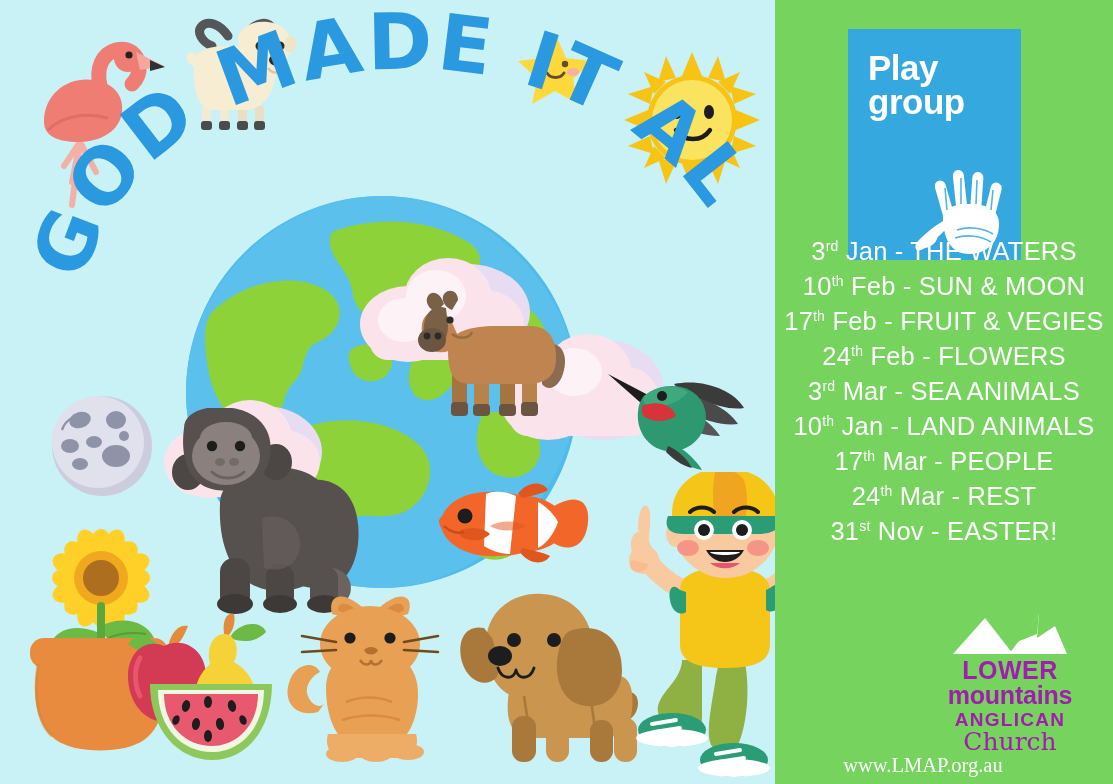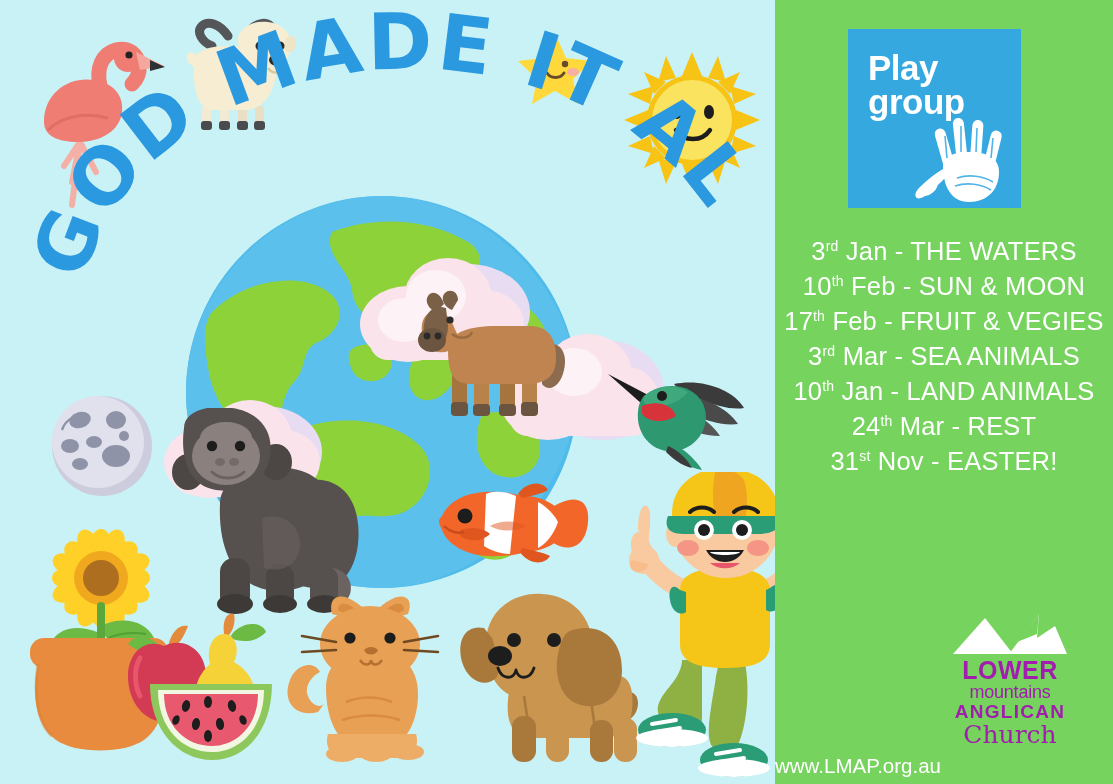--- a/index.html
+++ b/index.html
@@ -12,21 +12,21 @@
   #poster{position:relative;width:1113px;height:784px;overflow:hidden;background:#c9f2f6;}
 
   
   .green-panel{
     position:absolute;left:775px;top:0;width:338px;height:784px;
     background:#76d45e;
   }
 
   
   .pg-logo{
-    position:absolute;left:848px;top:29px;width:173px;height:179px;
+    position:absolute;left:848px;top:29px;width:173px;height:231px;
     background:#35a8e0;
   }
   .pg-text{
     position:absolute;left:20px;top:22px;
     color:#ffffff;font-size:35px;font-weight:bold;line-height:0.98;
     letter-spacing:-0.5px;
   }
   .pg-hand{position:absolute;right:6px;bottom:2px;width:104px;height:104px;}
 
   
@@ -39,26 +39,26 @@
     letter-spacing:0.2px;
   }
   .sch-line sup{font-size:14px;vertical-align:super;line-height:0;}
 
   
   .church{
     position:absolute;left:930px;top:612px;width:160px;text-align:center;color:#a21caf;
   }
   .ch-mtn{width:118px;height:44px;margin:0 auto 2px;display:block;}
   .ch-l1{font-size:25px;font-weight:bold;letter-spacing:0.5px;line-height:1.0;}
-  .ch-l2{font-size:18px;font-weight:normal;line-height:1.02;letter-spacing:-0.2px;}
+  .ch-l2{font-size:25px;font-weight:bold;line-height:1.02;letter-spacing:-0.2px;}
   .ch-l3{font-size:19px;font-weight:bold;letter-spacing:1.3px;line-height:1.15;}
   .ch-l4{font-size:25px;font-family:"DejaVu Serif",serif;line-height:1.15;margin-top:-2px;}
   .ch-url{
-    position:absolute;left:775px;top:754px;width:296px;text-align:left;
-    color:#ffffff;font-size:20.5px;
+    position:absolute;left:775px;top:754px;width:296px;text-align:center;
+    color:#ffffff;font-size:20.5px;font-family:Liberation Serif, serif;
   }
 
   
   .title-wrap{position:absolute;left:60px;top:60px;width:660px;height:250px;pointer-events:none;}
   .title-svg{width:660px;height:250px;overflow:visible;}
   .title-txt{
     font-family:"DejaVu Sans",sans-serif;font-size:78px;font-weight:bold;
     fill:#2b99df;letter-spacing:3px;
   }
 
@@ -493,22 +493,24 @@
         <path d="M46 76 C58 72 72 74 82 80"></path>
         <path d="M44 84 C56 80 70 82 80 88"></path>
       </g>
     </svg>
   </div>
 
   <div class="schedule" id="schedule">
       <div class="sch-line"><span>3</span><sup>rd</sup><span> Jan - THE WATERS</span></div>
       <div class="sch-line"><span>10</span><sup>th</sup><span> Feb - SUN &amp; MOON</span></div>
       <div class="sch-line"><span>17</span><sup>th</sup><span> Feb - FRUIT &amp; VEGIES</span></div>
+      <div class="sch-line"><span>24</span><sup>th</sup><span> Feb - FLOWERS</span></div>
       <div class="sch-line"><span>3</span><sup>rd</sup><span> Mar - SEA ANIMALS</span></div>
       <div class="sch-line"><span>10</span><sup>th</sup><span> Jan - LAND ANIMALS</span></div>
+      <div class="sch-line"><span>17</span><sup>th</sup><span> Mar - PEOPLE</span></div>
       <div class="sch-line"><span>24</span><sup>th</sup><span> Mar - REST</span></div>
       <div class="sch-line"><span>31</span><sup>st</sup><span> Nov - EASTER!</span></div>
     </div>
 
   <div class="church">
     <svg class="ch-mtn" viewBox="0 0 118 44">
       <path d="M2 42 L34 6 L62 42 Z" fill="#ffffff"></path>
       <path d="M58 42 L88 2 L86 26 L104 14 L116 42 Z" fill="#ffffff"></path>
       <path d="M66 30 L88 2 L86 22 Z" fill="#76d45e"></path>
     </svg>

